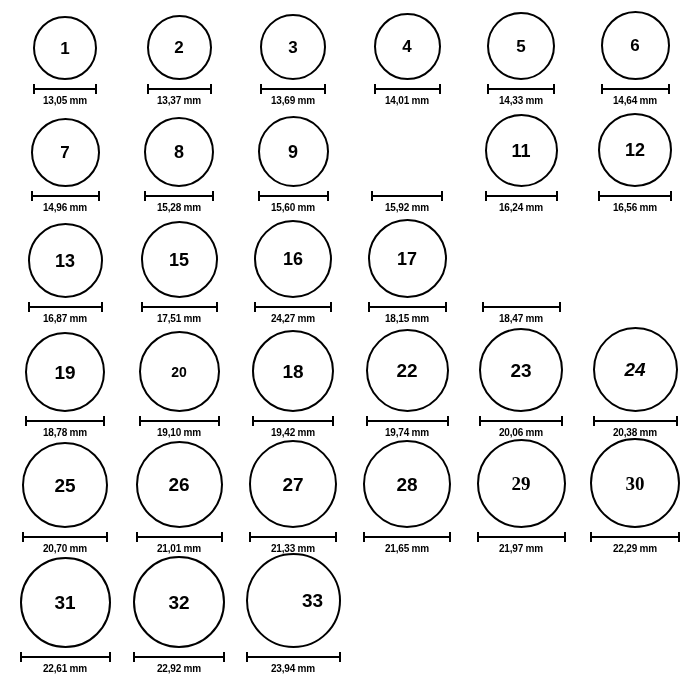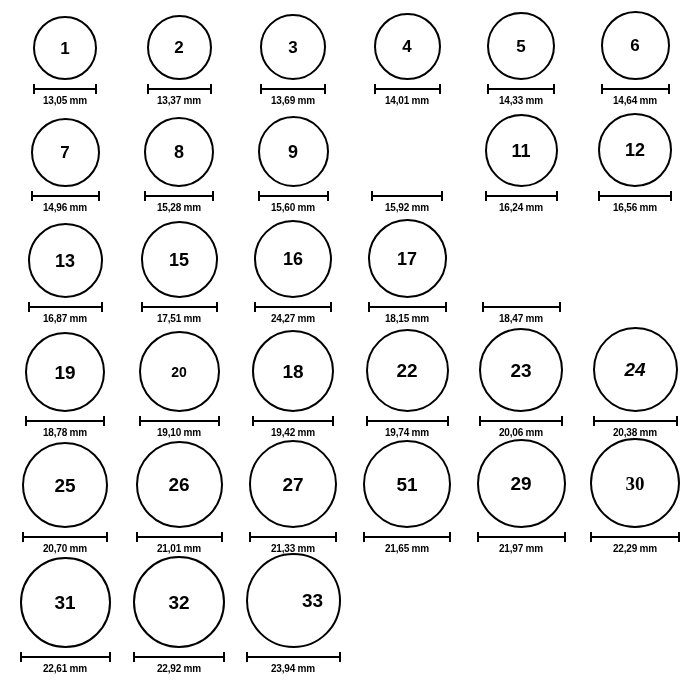--- a/index.html
+++ b/index.html
@@ -492,36 +492,36 @@
               <div class="measure-line"></div>
             </div>
           </div>
           <div class="measure-text">21,33 mm</div>
         </div>
       </div>
       <div class="ring-cell">
         <div class="cell-inner">
           <div class="ring-circle-wrap">
             <div class="ring-circle" style="width: 88px; height: 88px;">
-              <span class="ring-label" style="font-size: 19px;">51</span>
+              <span class="ring-label" style="font-size: 19px;">28</span>
             </div>
           </div>
           <div class="measure">
             <div class="measure-bar" style="width: 88px;">
               <div class="measure-line"></div>
             </div>
           </div>
           <div class="measure-text">21,65 mm</div>
         </div>
       </div>
       <div class="ring-cell">
         <div class="cell-inner">
           <div class="ring-circle-wrap">
             <div class="ring-circle" style="width: 89px; height: 89px;">
-              <span class="ring-label" style="font-size: 19px;">29</span>
+              <span class="ring-label" style="font-size: 19px; font-family: Liberation Serif, serif;">29</span>
             </div>
           </div>
           <div class="measure">
             <div class="measure-bar" style="width: 89px;">
               <div class="measure-line"></div>
             </div>
           </div>
           <div class="measure-text">21,97 mm</div>
         </div>
       </div>

